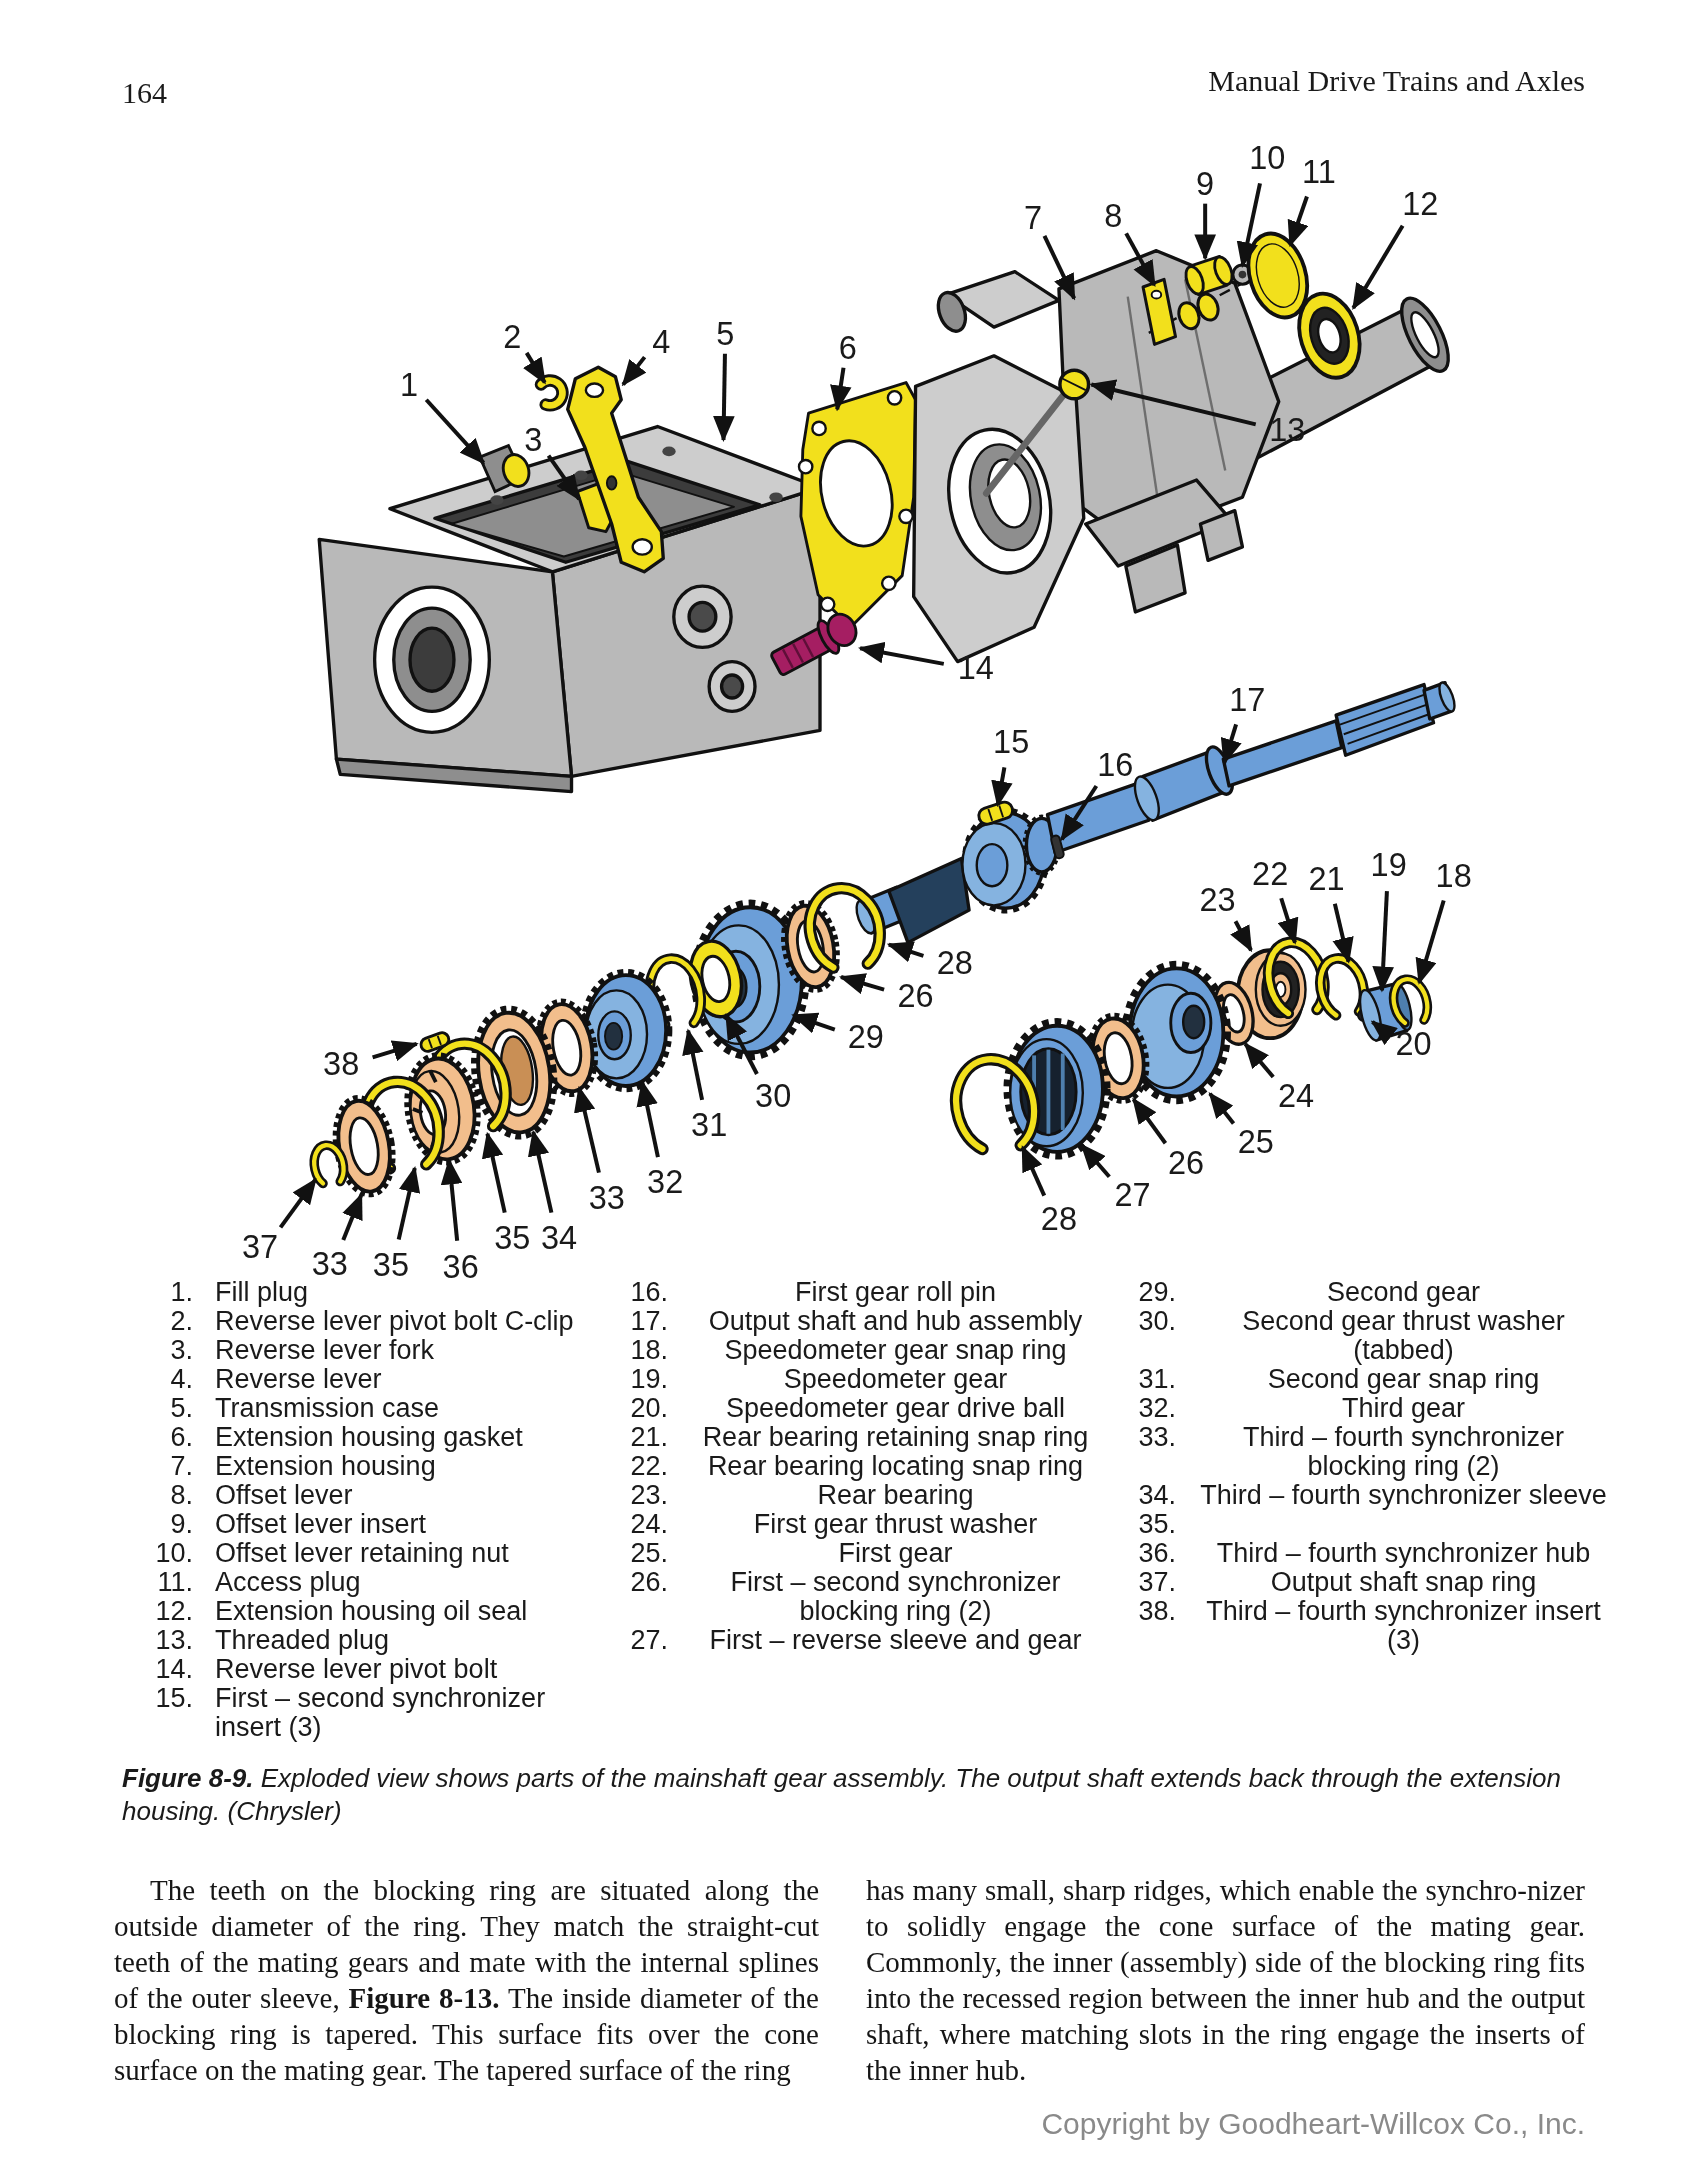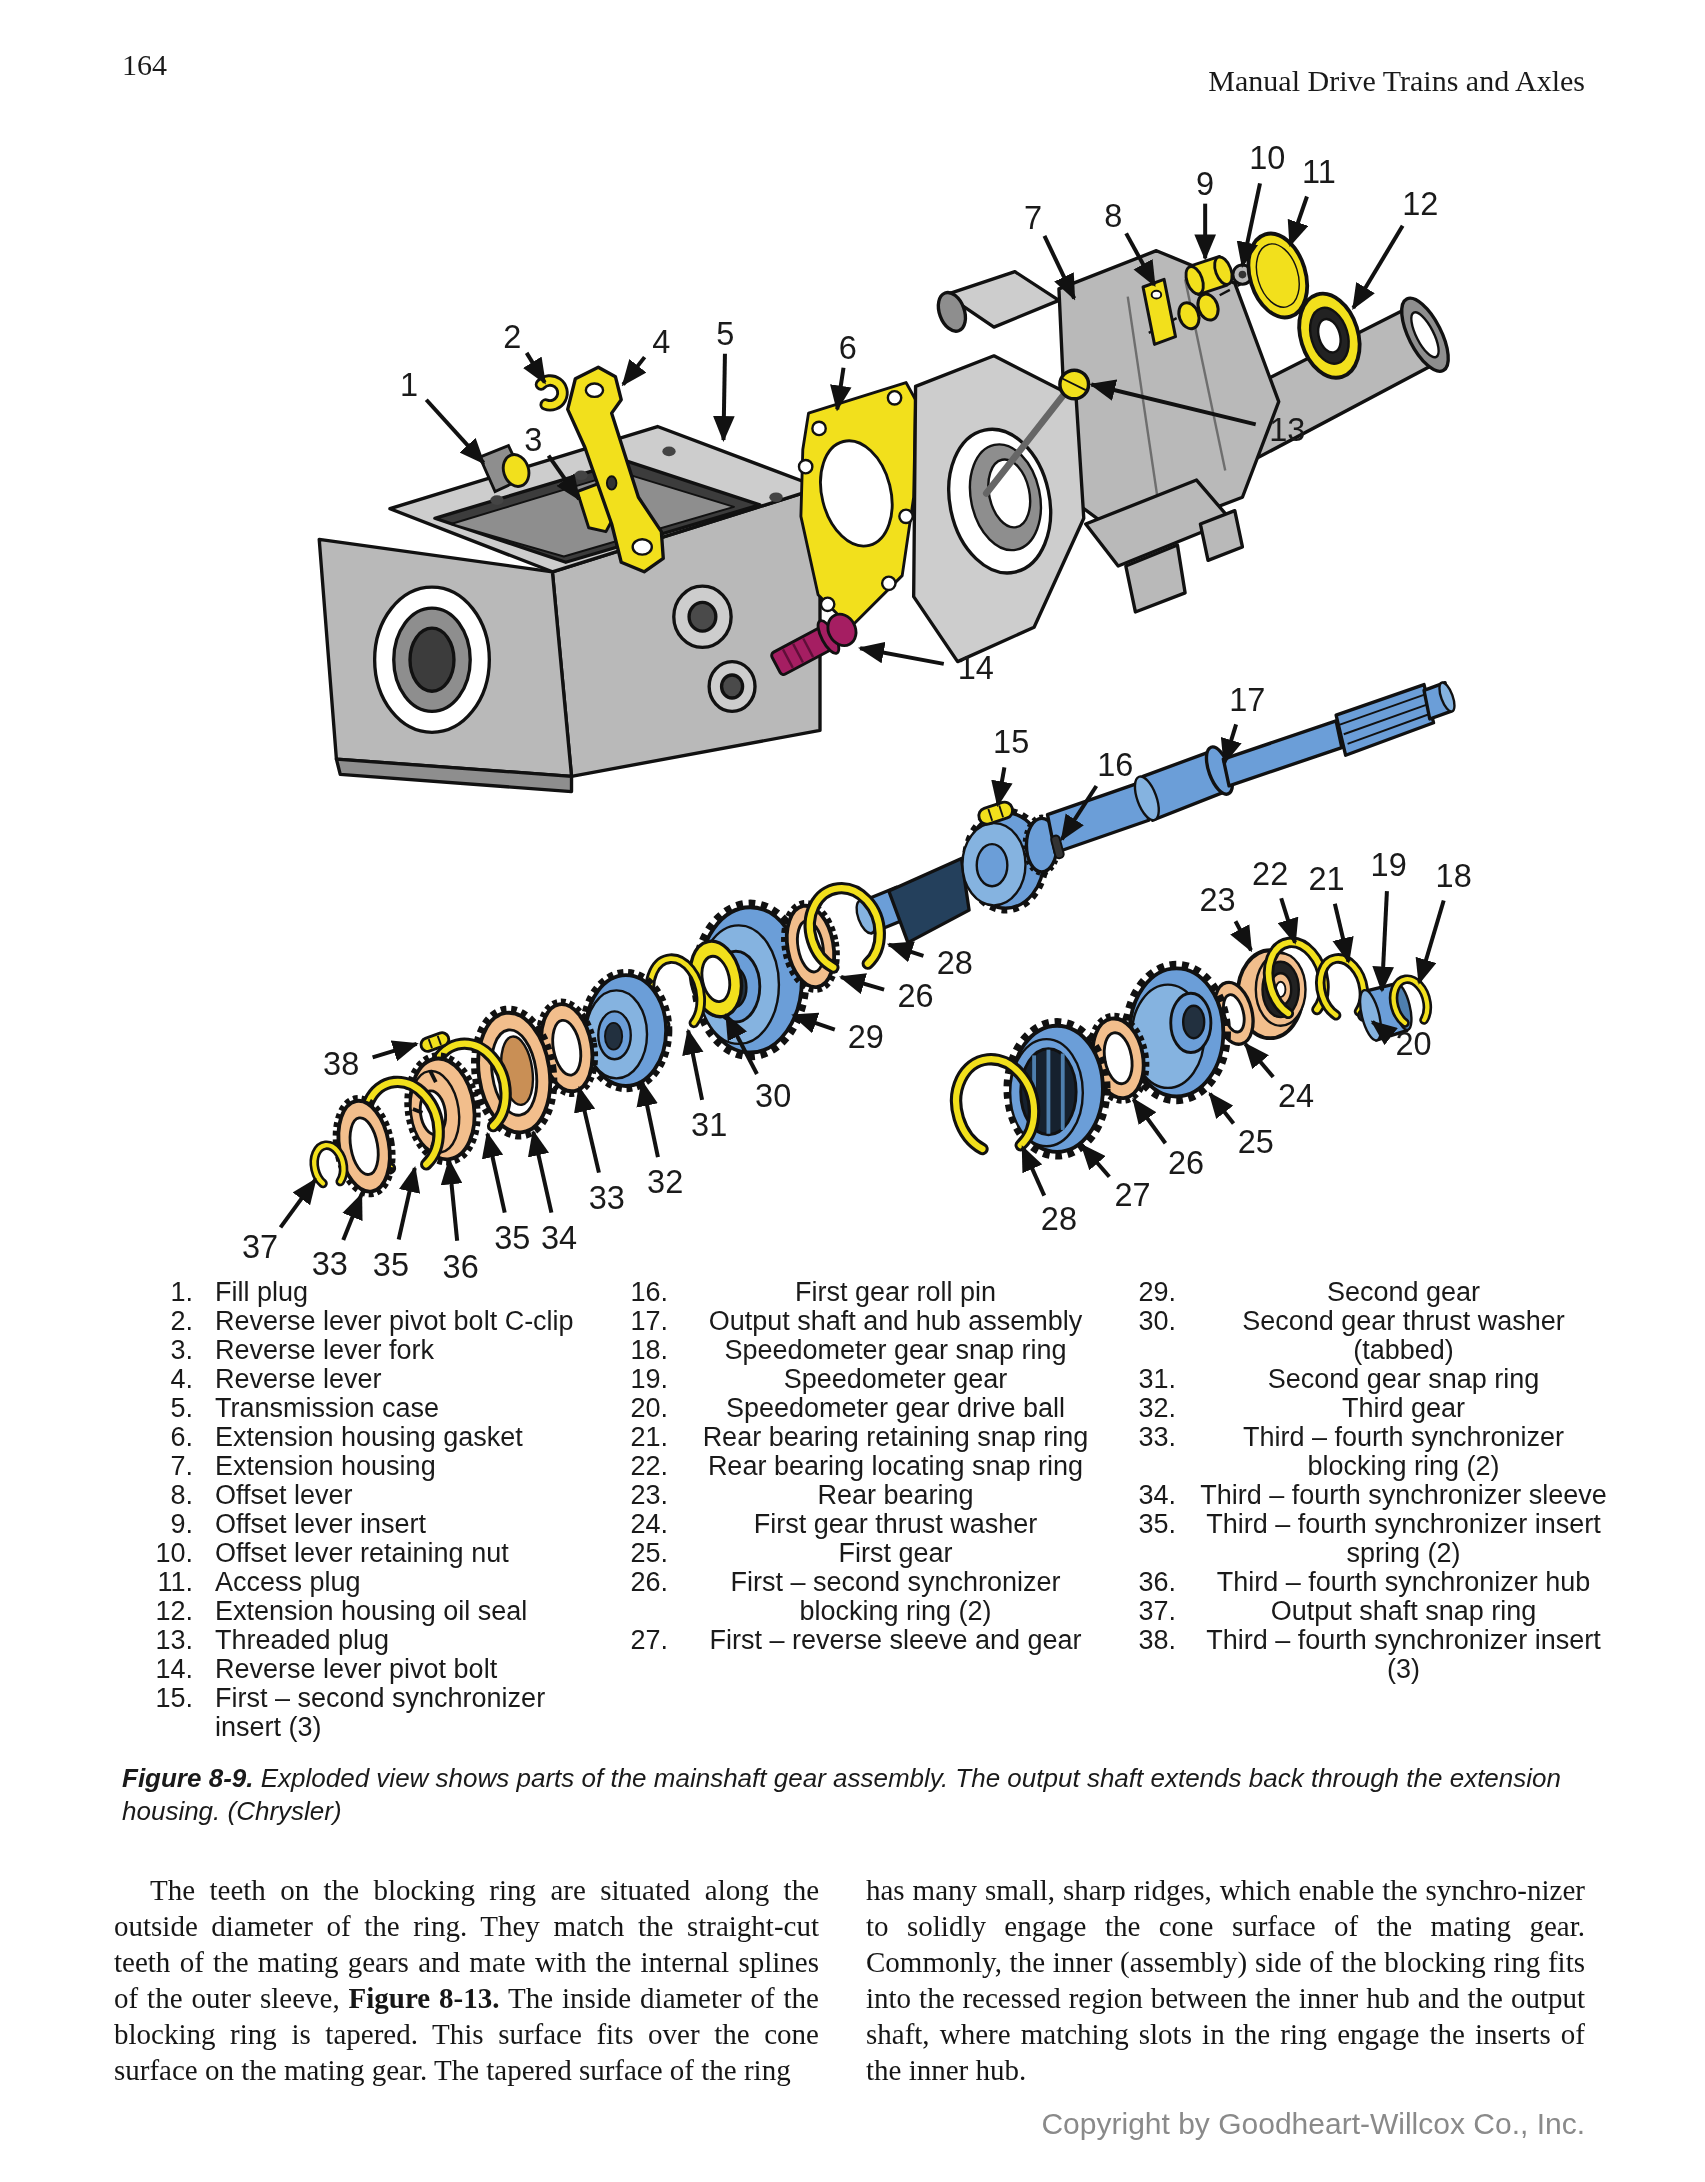--- a/index.html
+++ b/index.html
@@ -4,21 +4,21 @@
 <style>
   :root{
     --yellow:#F2E01C; --blue:#6B9ED8; --blue-light:#85B3E0; --blue-dark:#4E7FAE;
     --tan:#F2BE8C; --tan-dark:#C98F55; --gray:#B9B9B9; --gray-light:#CDCDCD;
     --gray-dark:#8E8E8E; --magenta:#A51E62; --ink:#111111;
   }
   *{margin:0;padding:0;box-sizing:border-box;}
   html,body{background:#ffffff;}
   body{width:1705px;height:2182px;position:relative;font-family:"Liberation Sans",sans-serif;color:#1a1a1a;overflow:hidden;}
   .hdr{position:absolute;top:48px;font-family:"Liberation Serif",serif;font-size:30px;color:#1a1a1a;}
-  .hdr-num{left:122px;}
+  .hdr-num{left:122px;margin-top:28px;}
   .hdr-title{right:120px;margin-top:16px;}
   #diagram{position:absolute;left:0;top:0;width:1705px;height:1286px;}
   .callout-num{font-family:"Liberation Sans",sans-serif;font-size:34px;fill:#1a1a1a;text-anchor:middle;dominant-baseline:central;}
   .callout-line{stroke:#111;stroke-width:4;}
   .plist{position:absolute;top:1278px;font-size:27px;line-height:29px;}
   .pl-col1{left:122px;width:482px;}
   .pl-col2{left:597px;width:506px;}
   .pl-col3{left:1105px;width:506px;}
   .pl-row{display:flex;align-items:flex-start;}
   .pl-num{flex:0 0 71px;text-align:right;margin-right:22px;}
@@ -559,21 +559,20 @@
     <div class="pl-row" data-name="part-item-33">
       <div class="pl-num" data-name="part-number">33.</div>
       <div class="pl-text" data-name="part-name">Third – fourth synchronizer blocking ring (2)</div>
     </div>
     <div class="pl-row" data-name="part-item-34">
       <div class="pl-num" data-name="part-number">34.</div>
       <div class="pl-text" data-name="part-name">Third – fourth synchronizer sleeve</div>
     </div>
     <div class="pl-row" data-name="part-item-35">
       <div class="pl-num" data-name="part-number">35.</div>
-      <div class="pl-text" data-name="part-name">Third – fourth synchronizer insert spring (2)</div>
     </div>
     <div class="pl-row" data-name="part-item-36">
       <div class="pl-num" data-name="part-number">36.</div>
       <div class="pl-text" data-name="part-name">Third – fourth synchronizer hub</div>
     </div>
     <div class="pl-row" data-name="part-item-37">
       <div class="pl-num" data-name="part-number">37.</div>
       <div class="pl-text" data-name="part-name">Output shaft snap ring</div>
     </div>
     <div class="pl-row" data-name="part-item-38">

